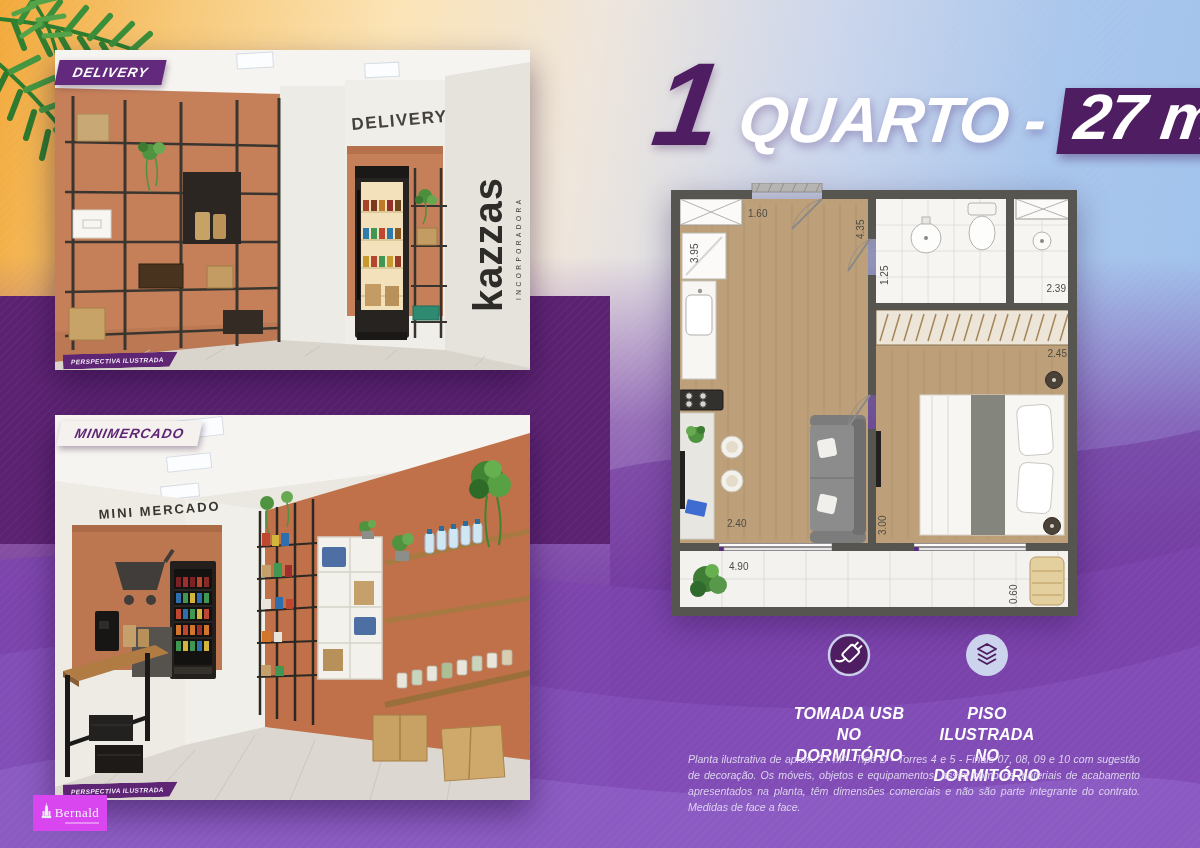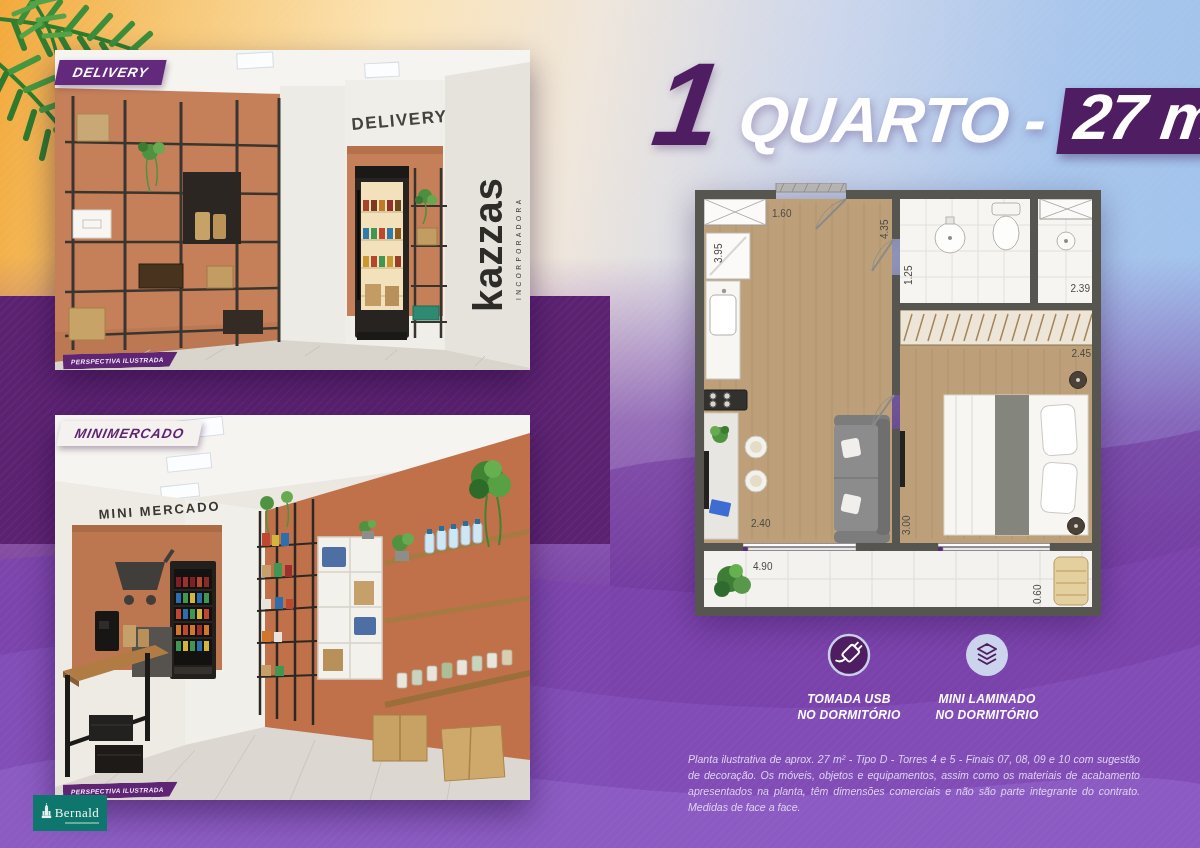--- a/index.html
+++ b/index.html
@@ -35,34 +35,34 @@
   .t-one{font-size:118px;line-height:.82;font-weight:bold;font-style:italic;color:#4f1d62;
          transform:skewX(-8deg);text-shadow:2px 4px 8px rgba(70,25,95,.3);}
   .t-text{margin:36px 0 0 18px;font-size:64px;line-height:.9;font-weight:bold;font-style:italic;
          color:#fff;letter-spacing:-1px;transform:skewX(-6deg);
          text-shadow:2px 4px 10px rgba(70,30,110,.35);white-space:nowrap;}
   .t-box{position:relative;margin:32px 0 0 16px;background:#4f1d62;padding:1px 14px 7px 14px;
          transform:skewX(-8deg);box-shadow:3px 5px 10px rgba(60,20,90,.4);}
   .t-box .t-area{font-size:64px;line-height:.9;font-weight:bold;font-style:italic;color:#fff;
          letter-spacing:-1px;white-space:nowrap;}
   
-  .floorplan{position:absolute;left:688px;top:183px;width:420px;height:436px;}
+  .floorplan{position:absolute;left:664px;top:183px;width:420px;height:436px;}
   .floorplan svg{filter:drop-shadow(0 10px 16px rgba(35,8,60,.35));}
   
   .features{position:absolute;left:793px;top:632px;display:flex;gap:26px;}
   .feature{width:112px;text-align:center;}
   .feature-icon{display:inline-block;}
-  .feature-label{margin-top:10px;color:#fff;font-size:12px;font-weight:bold;font-style:italic;
+  .feature-label{margin-top:22px;color:#fff;font-size:16px;font-weight:bold;font-style:italic;
                  line-height:1.3;letter-spacing:.3px;}
   .feature-label span{display:block;}
   
   .disclaimer{position:absolute;left:688px;top:752px;width:452px;font-size:10.6px;
               color:#ddd3ef;line-height:1.5;text-align:justify;font-style:italic;}
   
-  .logo{position:absolute;left:33px;top:795px;width:66px;height:36px;background:#0f766e;
+  .logo{position:absolute;left:33px;top:795px;width:66px;height:36px;background:#d946ef;
         display:flex;align-items:center;justify-content:center;gap:3px;padding:0 4px;}
   .logo-name{font-family:"Liberation Serif",serif;font-size:13px;color:#f0f6f4;letter-spacing:.5px;}
   .logo-tag-bar{position:absolute;right:8px;bottom:7px;width:34px;height:2px;
         background:rgba(255,255,255,.38);}
 </style>
 </head>
 <body>
 
 <div class="canvas">
 
@@ -616,21 +616,21 @@
         <svg width="46" height="46" viewBox="-23 -23 46 46">
           <circle cx="0" cy="0" r="21" fill="#ccd3ec"></circle>
           <g stroke="#4f1d62" stroke-width="2" fill="none" stroke-linejoin="round">
             <path d="M-9,-6 L0,-11 L9,-6 L0,-1 Z"></path>
             <path d="M-9,-1 L0,4 L9,-1"></path>
             <path d="M-9,4 L0,9 L9,4"></path>
           </g>
         </svg>
       </span>
       <div class="feature-label">
-        <span>MINI LAMINADO</span>
+        <span>PISO ILUSTRADA</span>
         <span>NO DORMITÓRIO</span>
       </div>
     </div>
   </div>
 
   <div class="disclaimer">Planta ilustrativa de aprox. 27 m² - Tipo D - Torres 4 e 5 -  Finais 07, 08, 09 e 10 com sugestão de decoração. Os móveis, objetos e equipamentos, assim como os materiais de acabamento apresentados na planta, têm dimensões comerciais e não são parte integrante do contrato. Medidas de face a face.</div>
 
   <div class="logo">
     <span>
       <svg width="11" height="16" viewBox="0 0 14 20">

